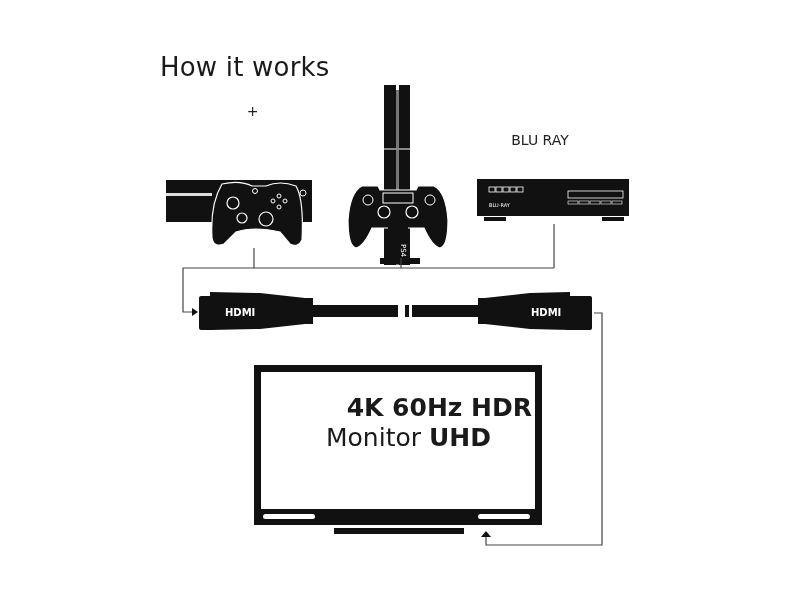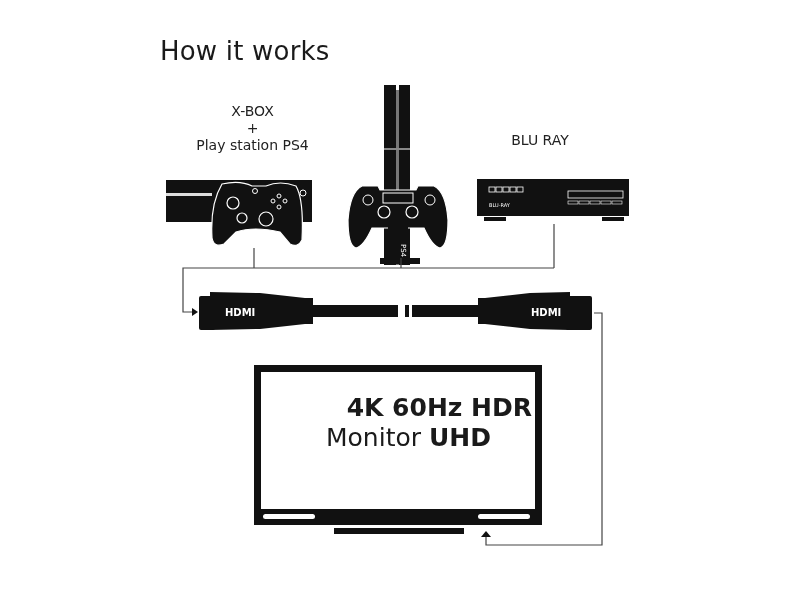--- a/index.html
+++ b/index.html
@@ -1,39 +1,37 @@
 <!DOCTYPE html>
 <html><head>
   <meta charset="utf-8">
   <style>
     html, body { margin: 0; padding: 0; }
     body {
       width: 800px; height: 600px; background: #ffffff; position: relative; overflow: hidden;
       font-family: "DejaVu Sans", "Liberation Sans", sans-serif; color: #111;
     }
     .abs { position: absolute; }
-    .title { left: 160px; top: 36px; font-size: 26px; font-weight: normal; letter-spacing: 0.2px; color:#1a1a1a; }
+    .title { left: 160px; top: 52px; font-size: 26px; font-weight: normal; letter-spacing: 0.2px; color:#1a1a1a; }
     .label { font-size: 14px; text-align: center; color:#222; line-height: 17px; }
     .lbl-xbox { left: 195px; top: 103px; width: 115px; }
     .lbl-blu { left: 475px; top: 132px; width: 130px; }
     svg.diagram { position: absolute; left: 0; top: 0; }
     .mon-text { left: 262px; top: 393px; width: 270px; text-align: center; line-height: 30px; color:#1a1a1a; }
     .mon-l1 { font-size: 25px; font-weight: bold; display:block;text-align:right; }
     .mon-l2 { font-size: 25px; display:block;margin-left:23px; }
     .mon-l2 b { font-weight: bold; }
   </style>
 </head>
 <body>
 
 <div class="abs title">How it works</div>
 
 <div class="abs label lbl-xbox">
-  <div>X-BOX</div>
   <div>+</div>
-  <div>Play station PS4</div>
 </div>
 
 <div class="abs label lbl-blu">BLU RAY</div>
 
 <svg class="diagram" width="800" height="600" viewBox="0 0 800 600">
 
   <g>
     <rect x="166" y="180" width="146" height="42" fill="#111"></rect>
     <rect x="166" y="193" width="46" height="3" fill="#ddd"></rect>
     <circle cx="303" cy="193" r="3" fill="none" stroke="#fff" stroke-width="1"></circle>

